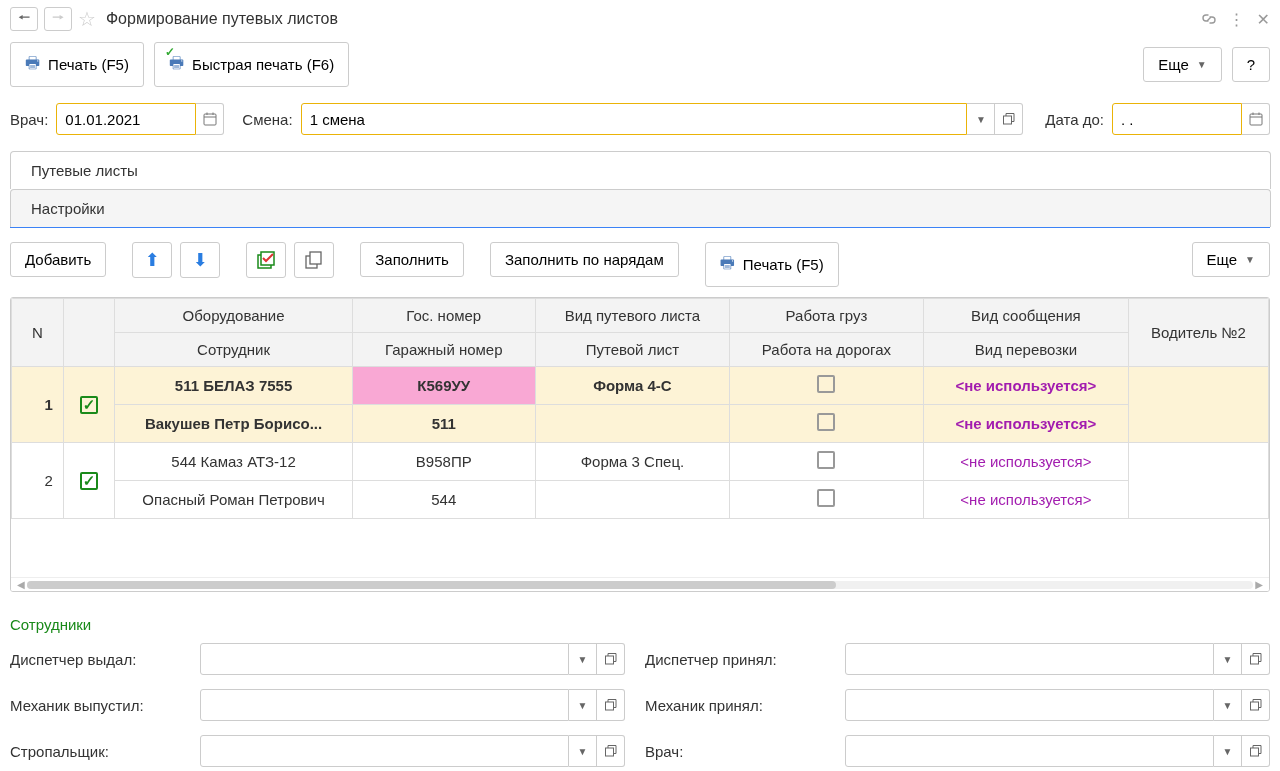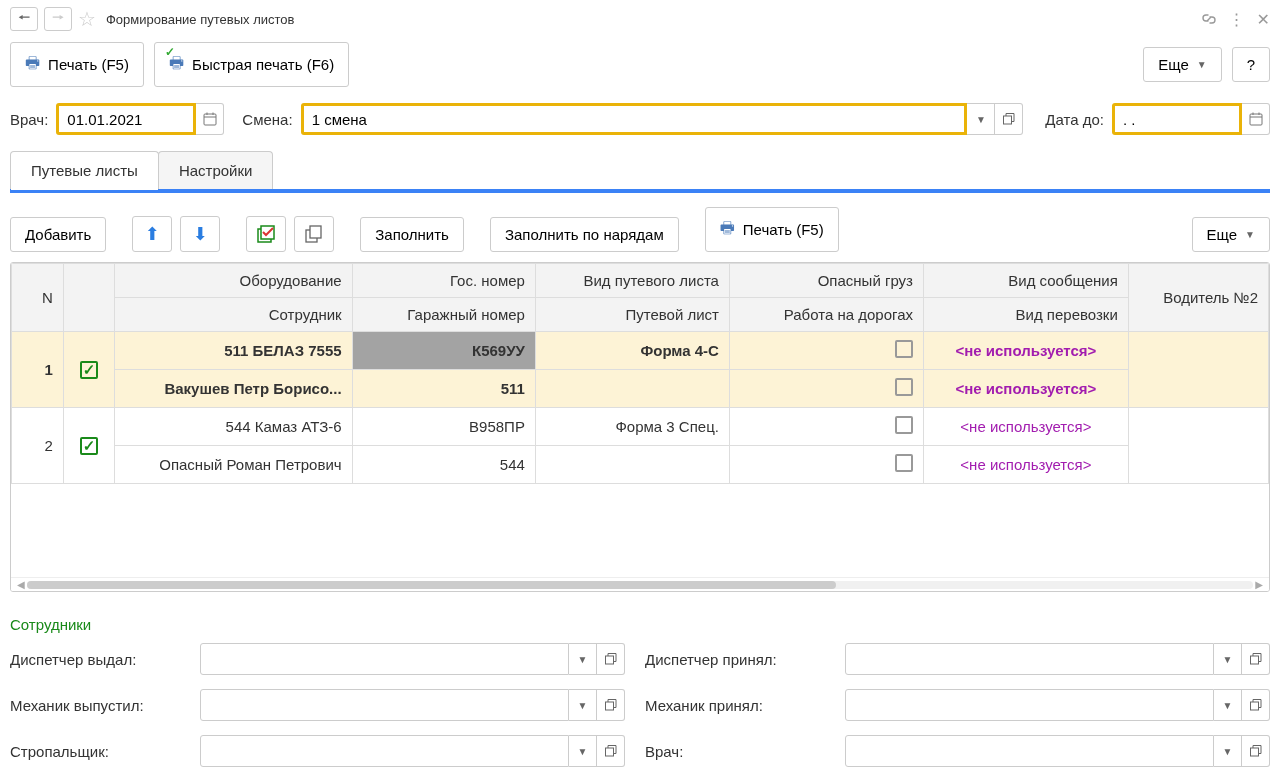--- a/index.html
+++ b/index.html
@@ -3,57 +3,57 @@
 <meta charset="utf-8">
 <style>
 * { box-sizing: border-box; margin: 0; padding: 0; }
 body { font-family: Arial, sans-serif; font-size: 14px; color: #333; background: #fff; }
 .window { width: 1280px; height: 771px; padding: 4px 10px; display: flex; flex-direction: column; }
 
 .title-bar { display: flex; align-items: center; height: 30px; gap: 6px; }
 .nav-btn { width: 28px; height: 24px; border: 1px solid #ccc; background: #fff; border-radius: 3px; display: flex; align-items: center; justify-content: center; cursor: pointer; font-size: 14px; color: #666; }
 .nav-btn.disabled { color: #ccc; cursor: default; }
 .star-icon { color: #ccc; font-size: 20px; cursor: pointer; }
-.title-text { font-size: 13px; margin-left: 4px; flex: 1; }
+.title-text { font-size: 16px; margin-left: 4px; flex: 1; }
 .title-right { display: flex; gap: 12px; align-items: center; color: #999; }
 .title-right span { cursor: pointer; font-size: 16px; }
 
 .toolbar { display: flex; align-items: center; gap: 10px; margin-top: 8px; }
 .btn { border: 1px solid #ccc; background: #fff; border-radius: 3px; padding: 8px 14px; cursor: pointer; display: inline-flex; align-items: center; gap: 8px; font-size: 15px; }
 .printer-icon { color: #4a7ab8; font-size: 16px; }
 .printer-fast-icon { display: inline-block; position: relative; }
 .printer-fast-icon::before { content: "🖶"; color: #4a7ab8; font-size: 16px; }
 .printer-fast-icon::after { content: "✓"; color: #3a3; position: absolute; top: -6px; left: -4px; font-size: 12px; font-weight: bold; }
 .btn-more { margin-left: auto; }
 .caret-down { font-size: 10px; color: #666; }
 
 .filter-row { display: flex; align-items: center; gap: 8px; margin-top: 16px; }
 .filter-label { font-size: 15px; }
 .input-group { display: flex; align-items: stretch; }
-.text-input { border: 3px solid #eab308; padding: 6px 8px; font-size: 15px; border-radius: 3px 0 0 3px; height: 32px; }
+.text-input { border: 1px solid #eab308; padding: 6px 8px; font-size: 15px; border-radius: 3px 0 0 3px; height: 32px; }
 .input-btn { border: 1px solid #ccc; border-left: none; background: #fff; width: 28px; display: flex; align-items: center; justify-content: center; cursor: pointer; font-size: 14px; color: #666; }
 .input-btn:last-child { border-radius: 0 3px 3px 0; }
 
-.tabs { display: flex; margin-top: 16px; border-bottom: 4px solid #3b82f6; position: relative; }
+.tabs { display: flex; margin-top: 16px; border-bottom: 1px solid #3b82f6; position: relative; flex-direction: column; }
 .tab { padding: 10px 20px; border: 1px solid #ccc; border-bottom: none; margin-right: -1px; background: #f5f5f5; cursor: pointer; font-size: 15px; border-radius: 4px 4px 0 0; position: relative; }
 .tab.active { background: #fff; }
 .tab.active::after { content: ""; position: absolute; left: 0; right: 0; bottom: -1px; height: 2px; background: #fff; }
 
-.grid-toolbar { display: flex; align-items: flex-end; gap: 8px; margin-top: 14px; }
+.grid-toolbar { display: flex; align-items: flex-start; gap: 8px; margin-top: 14px; }
 .icon-btn { width: 40px; height: 36px; border: 1px solid #ccc; background: #fff; border-radius: 3px; display: flex; align-items: center; justify-content: center; cursor: pointer; font-size: 18px; }
 .arrow-up { color: #2a7de1; }
 .arrow-down { color: #2a7de1; }
 
 .grid-wrap { margin-top: 10px; border: 1px solid #ccc; border-radius: 3px; overflow: hidden; flex: 1; min-height: 0; display: flex; flex-direction: column; }
 .grid { width: 100%; border-collapse: collapse; }
-.grid th, .grid td { border: 1px solid #ddd; padding: 8px 10px; text-align: right; font-size: 15px; font-weight: normal; }
+.grid th, .grid td { border: 1px solid #ddd; padding: 8px 10px; text-align: center; font-size: 15px; font-weight: normal; }
 .grid th { background: #f3f3f3; }
 .grid td.num { text-align: right; }
 .row-sel td { background: #fdf3d6; font-weight: bold; }
-.row-sel td.hl { background: #a3a3a3; }
+.row-sel td.hl { background: #f9a8d4; }
 .grid-body { background: #fff; flex: 1; overflow: auto; }
 .placeholder { color: #a21caf; }
 .chk { width: 18px; height: 18px; border: 2px solid #999; border-radius: 2px; display: inline-flex; align-items: center; justify-content: center; }
 .chk.checked { border-color: #1a8a1a; color: #1a8a1a; font-weight: bold; }
 .chk.checked::after { content: "✓"; }
 .scroll-bar { height: 14px; background: #fff; display: flex; align-items: center; padding: 0 4px; border-top: 1px solid #eee; }
 .scroll-track { flex: 1; height: 8px; background: #f0f0f0; border-radius: 4px; position: relative; }
 .scroll-thumb { position: absolute; left: 0; width: 66%; height: 8px; background: #ccc; border-radius: 4px; }
 .scroll-arrow { color: #aaa; font-size: 10px; padding: 0 2px; cursor: pointer; }
 
@@ -196,21 +196,21 @@
   <div class="grid-wrap">
     <div class="grid-body">
       <table class="grid">
         <thead>
           <tr>
             <th rowspan="2" style="width:48px;">N</th>
             <th rowspan="2" style="width:48px;"></th>
             <th style="width:220px;">Оборудование</th>
             <th style="width:170px;">Гос. номер</th>
             <th style="width:180px;margin-top:48px;">Вид путевого листа</th>
-            <th style="width:180px;">Опасный груз</th>
+            <th style="width:180px;">Работа груз</th>
             <th style="width:190px;">Вид сообщения</th>
             <th rowspan="2" style="width:130px;">Водитель №2</th>
           </tr>
           <tr>
             <th>Сотрудник</th>
             <th>Гаражный номер</th>
             <th>Путевой лист</th>
             <th>Работа на дорогах</th>
             <th>Вид перевозки</th>
           </tr>
@@ -231,21 +231,21 @@
             <td>Вакушев Петр Борисо...</td>
             <td>511</td>
             <td></td>
             <td><span class="chk"></span></td>
             <td class="placeholder" style="text-align:center;">&lt;не используется&gt;</td>
           </tr>
 
           <tr>
             <td rowspan="2" class="num">2</td>
             <td rowspan="2" style="text-align:center;"><span class="chk checked"></span></td>
-            <td>544 Камаз АТЗ-6</td>
+            <td>544 Камаз АТЗ-12</td>
             <td>В958ПР</td>
             <td>Форма 3 Спец.</td>
             <td><span class="chk"></span></td>
             <td class="placeholder" style="text-align:center;">&lt;не используется&gt;</td>
             <td rowspan="2"></td>
           </tr>
           <tr>
             <td>Опасный Роман Петрович</td>
             <td>544</td>
             <td></td>

